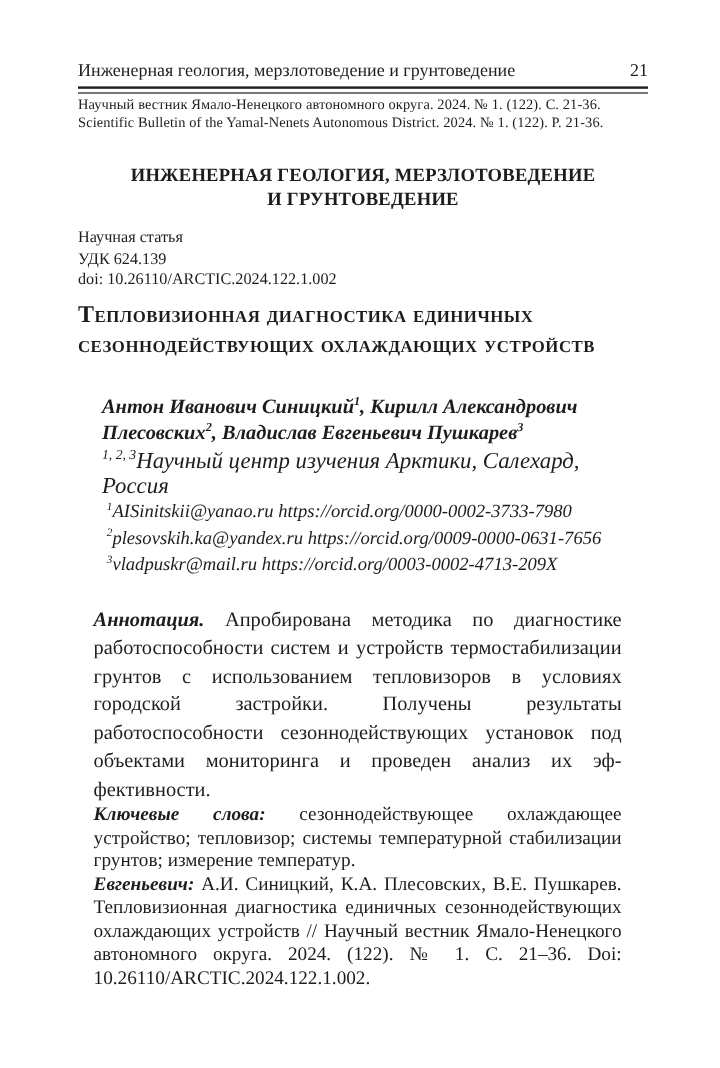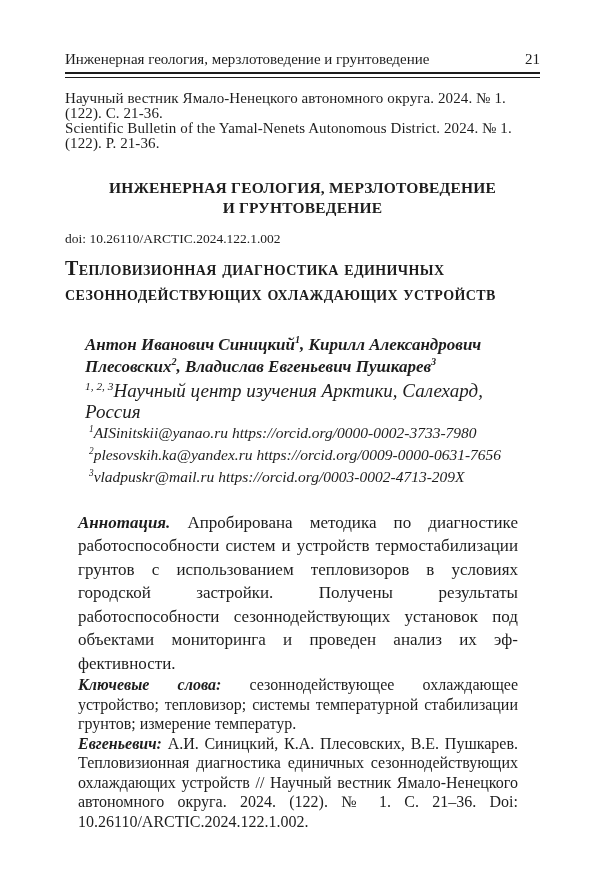--- a/index.html
+++ b/index.html
@@ -31,22 +31,22 @@
     line-height: 19px;
     padding-bottom: 3px;
   }
   .head-rule {
     height: 3px;
     border-top: 2.5px solid #1d1d1d;
     border-bottom: 1px solid #1d1d1d;
   }
   
   .bib {
-    margin-top: 13px;
-    font-size: 15px;
+    margin-top: 2px;
+    font-size: 12px;
     line-height: 15px;
     letter-spacing: 0.1px;
   }
   
   .section-heading {
     margin-top: 27px;
     text-align: center;
     font-weight: bold;
     font-size: 15.5px;
     line-height: 20px;
@@ -131,20 +131,22 @@
     <div>Научный вестник Ямало-Ненецкого автономного округа. 2024. № 1. (122). С. 21-36.</div>
     <div>Scientific Bulletin of the Yamal-Nenets Autonomous District. 2024. № 1. (122). P. 21-36.</div>
   </div>
 
   <div class="section-heading">
     <div>ИНЖЕНЕРНАЯ ГЕОЛОГИЯ, МЕРЗЛОТОВЕДЕНИЕ</div>
     <div>И ГРУНТОВЕДЕНИЕ</div>
   </div>
 
   <div class="meta">
+    <div>Научная статья</div>
+    <div>УДК 624.139</div>
     <div>doi: 10.26110/ARCTIC.2024.122.1.002</div>
   </div>
 
   <h1 class="article-title" style="margin-bottom:0;">
     <div>Тепловизионная диагностика единичных</div>
     <div>сезоннодействующих охлаждающих устройств</div>
   </h1>
 
   <div class="authors"><span>Антон Иванович Синицкий</span><sup>1</sup><span>, Кирилл Александрович Плесовских</span><sup>2</sup><span>, Владислав Евгеньевич Пушкарев</span><sup>3</sup></div>
 

